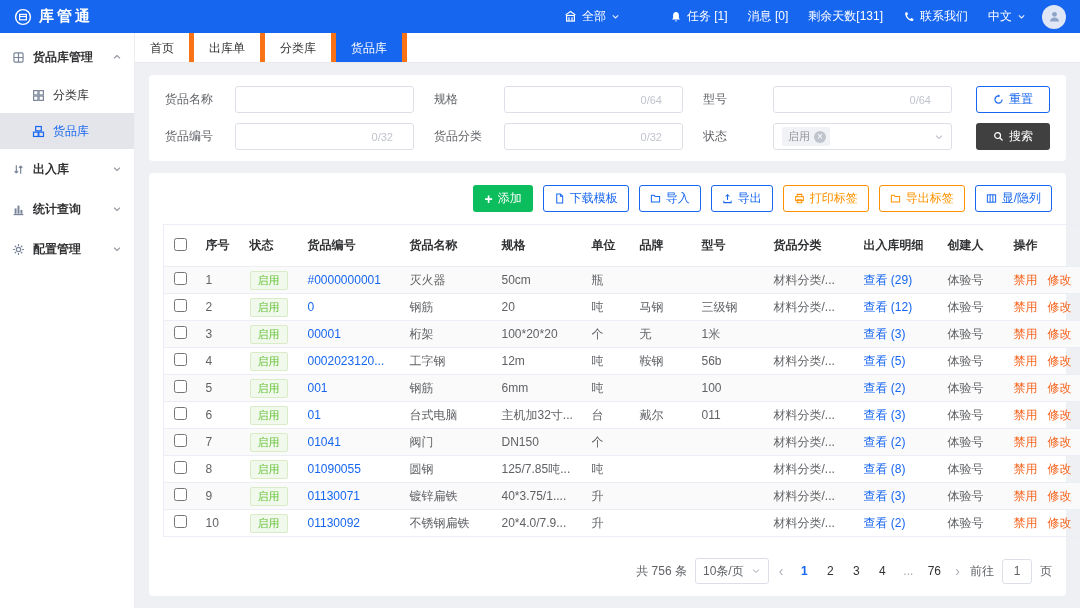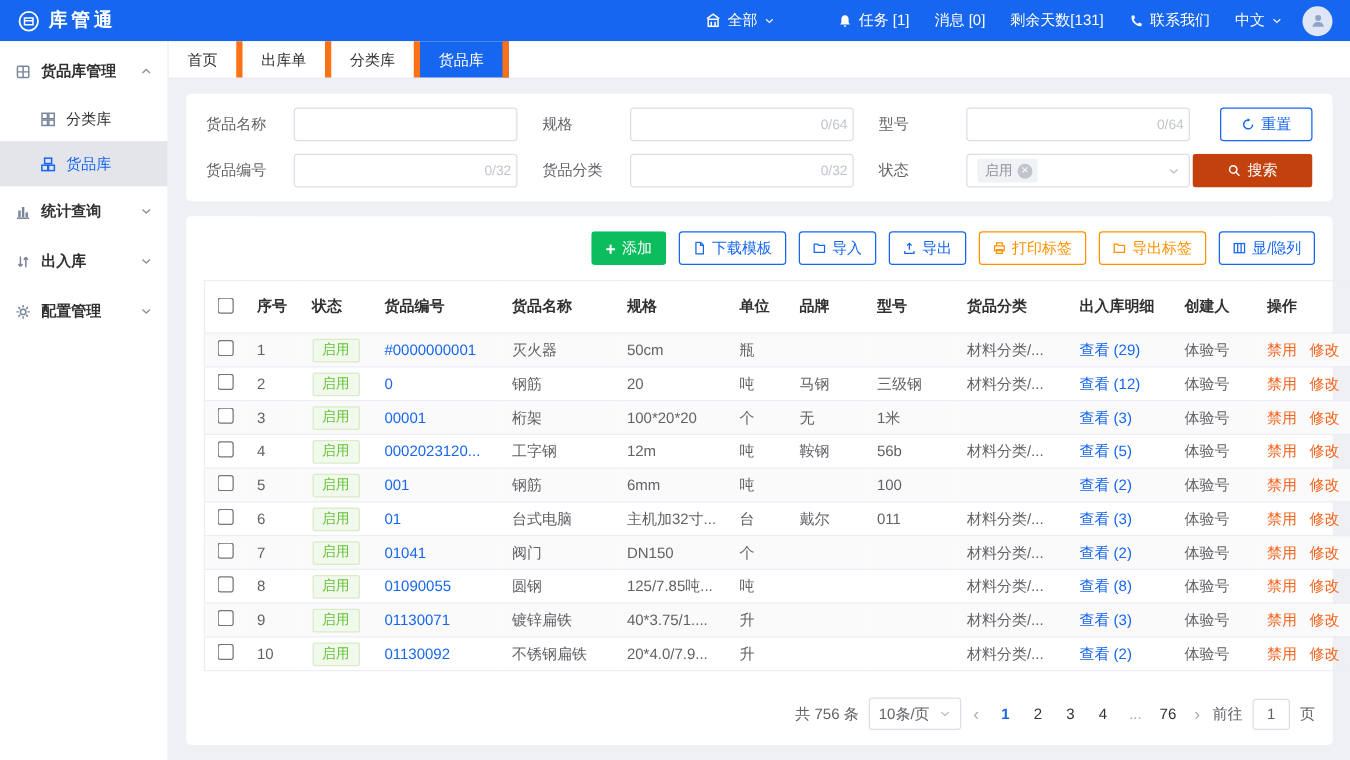--- a/index.html
+++ b/index.html
@@ -61,37 +61,37 @@
     background:#fff; border-radius:4px; padding:11px 16px;
     display:grid; grid-template-columns:1fr 1fr 1fr 78px; column-gap:20px; row-gap:10px;
     align-items:center;
   }
   .field { display:flex; align-items:center; gap:8px; min-width:0; }
   .field-label { width:62px; color:#606266; white-space:nowrap; flex-shrink:0; }
   .input-box {
     flex:1; height:27px; border:1px solid #dcdfe6; border-radius:3px; background:#fff;
     position:relative; display:flex; align-items:center; padding:0 26px 0 8px; color:#606266; min-width:0;
   }
-  .counter { position:absolute; right:4px; color:#c0c4cc; font-size:11px; }
+  .counter { position:absolute; right:20px; color:#c0c4cc; font-size:11px; }
   .sel-caret { position:absolute; right:7px; color:#c0c4cc; }
   .sel-tag {
     background:#f0f2f5; color:#909399; border-radius:2px; font-size:11px;
     padding:2px 4px 2px 6px; display:inline-flex; align-items:center; gap:4px;
   }
   .tag-close {
     width:12px; height:12px; border-radius:50%; background:#c0c4cc; color:#fff;
     font-size:10px; line-height:12px; text-align:center; cursor:pointer;
   }
   .btn {
     height:27px; border-radius:3px; font-size:12px; display:inline-flex; align-items:center;
     justify-content:center; gap:5px; padding:0 10px; cursor:pointer; border:1px solid transparent;
     background:#fff; white-space:nowrap; user-select:none;
   }
   .btn-reset { color:#1766f0; border-color:#1766f0; width:74px; justify-self:end;margin-left:15px; }
-  .btn-search { background:#c2410c; color:#fff; width:96px; justify-self:end; }
+  .btn-search { background:#404040; color:#fff; width:74px; justify-self:end; }
 
   
   .main-card {
     background:#fff; border-radius:4px; padding:12px 14px; flex:1;
     display:flex; flex-direction:column; min-height:0;
   }
   .toolbar { display:flex; justify-content:flex-end; gap:10px; }
   .btn-add { background:#0cbd5d; color:#fff; }
   .btn-blue { color:#1766f0; border-color:#1766f0; }
   .btn-orange { color:#ff9100; border-color:#ff9100; }
@@ -256,42 +256,42 @@
             <rect x="1.4" y="6.6" width="4.3" height="4" fill="none" stroke="currentColor" stroke-width="1.1"></rect>
             <rect x="6.3" y="6.6" width="4.3" height="4" fill="none" stroke="currentColor" stroke-width="1.1"></rect>
           </svg>
       </span>
       <span>货品库</span>
     </div>
 
     <div class="menu-header">
       <span class="micon">
         <svg width="13" height="13" viewBox="0 0 12 12">
+            <path d="M4 2 v7 M4 9.4 L2.5 7.6 M4 9.4 L5.5 7.6" stroke="currentColor" stroke-width="1.1" fill="none"></path>
+            <path d="M8 10 V3 M8 2.6 L6.5 4.4 M8 2.6 L9.5 4.4" stroke="currentColor" stroke-width="1.1" fill="none"></path>
+          </svg>
+      </span>
+      <span class="mlabel">出入库</span>
+      <span class="mcaret">
+        <svg width="10" height="10" viewBox="0 0 10 10">
+            <path d="M2 3.6 L5 6.4 L8 3.6" fill="none" stroke="currentColor" stroke-width="1.2"></path>
+          </svg>
+      </span>
+    </div>
+
+    <div class="menu-header">
+      <span class="micon">
+        <svg width="13" height="13" viewBox="0 0 12 12">
             <path d="M1.5 10.7 h9" stroke="currentColor" stroke-width="1.1"></path>
             <rect x="2.4" y="5" width="1.8" height="5" fill="currentColor"></rect>
             <rect x="5.1" y="2.4" width="1.8" height="7.6" fill="currentColor"></rect>
             <rect x="7.8" y="6.4" width="1.8" height="3.6" fill="currentColor"></rect>
           </svg>
       </span>
       <span class="mlabel">统计查询</span>
-      <span class="mcaret">
-        <svg width="10" height="10" viewBox="0 0 10 10">
-            <path d="M2 3.6 L5 6.4 L8 3.6" fill="none" stroke="currentColor" stroke-width="1.2"></path>
-          </svg>
-      </span>
-    </div>
-
-    <div class="menu-header">
-      <span class="micon">
-        <svg width="13" height="13" viewBox="0 0 12 12">
-            <path d="M4 2 v7 M4 9.4 L2.5 7.6 M4 9.4 L5.5 7.6" stroke="currentColor" stroke-width="1.1" fill="none"></path>
-            <path d="M8 10 V3 M8 2.6 L6.5 4.4 M8 2.6 L9.5 4.4" stroke="currentColor" stroke-width="1.1" fill="none"></path>
-          </svg>
-      </span>
-      <span class="mlabel">出入库</span>
       <span class="mcaret">
         <svg width="10" height="10" viewBox="0 0 10 10">
             <path d="M2 3.6 L5 6.4 L8 3.6" fill="none" stroke="currentColor" stroke-width="1.2"></path>
           </svg>
       </span>
     </div>
 
     <div class="menu-header">
       <span class="micon">
         <svg width="13" height="13" viewBox="0 0 12 12">

